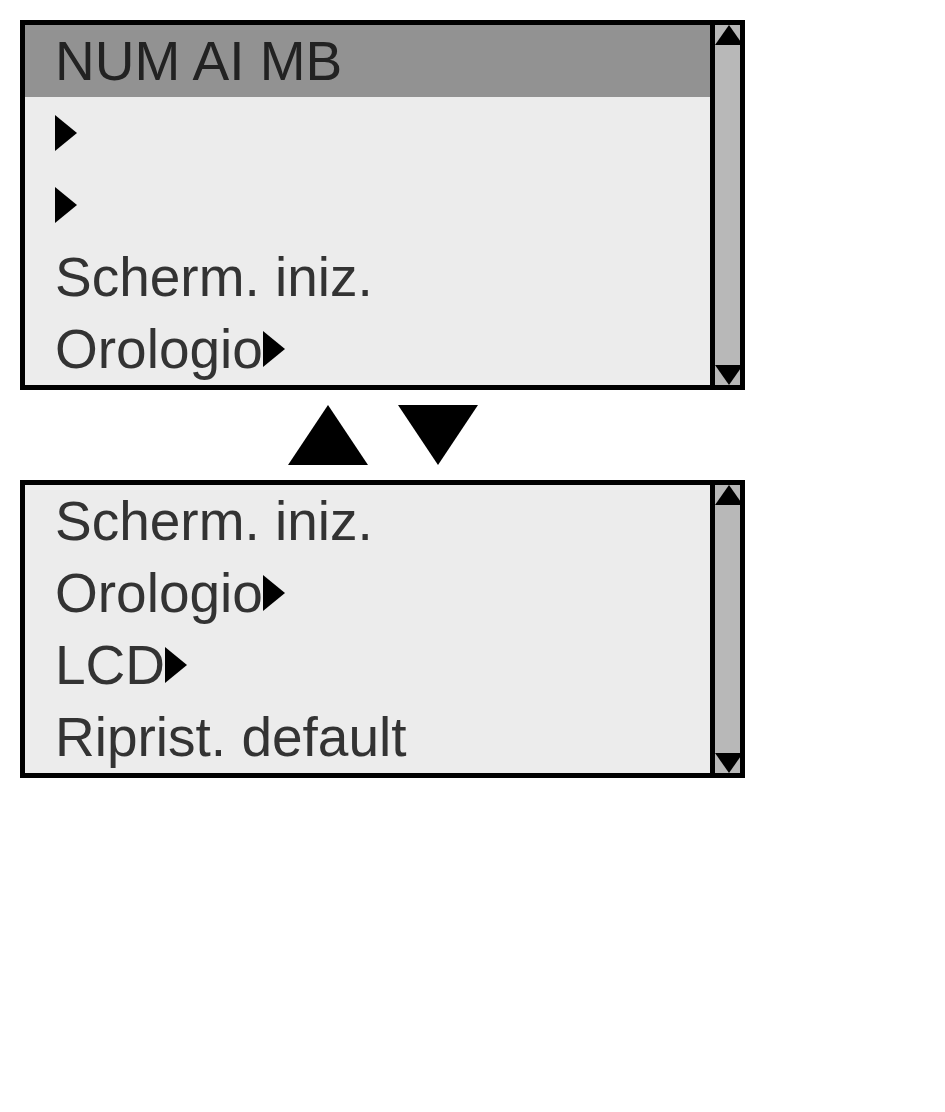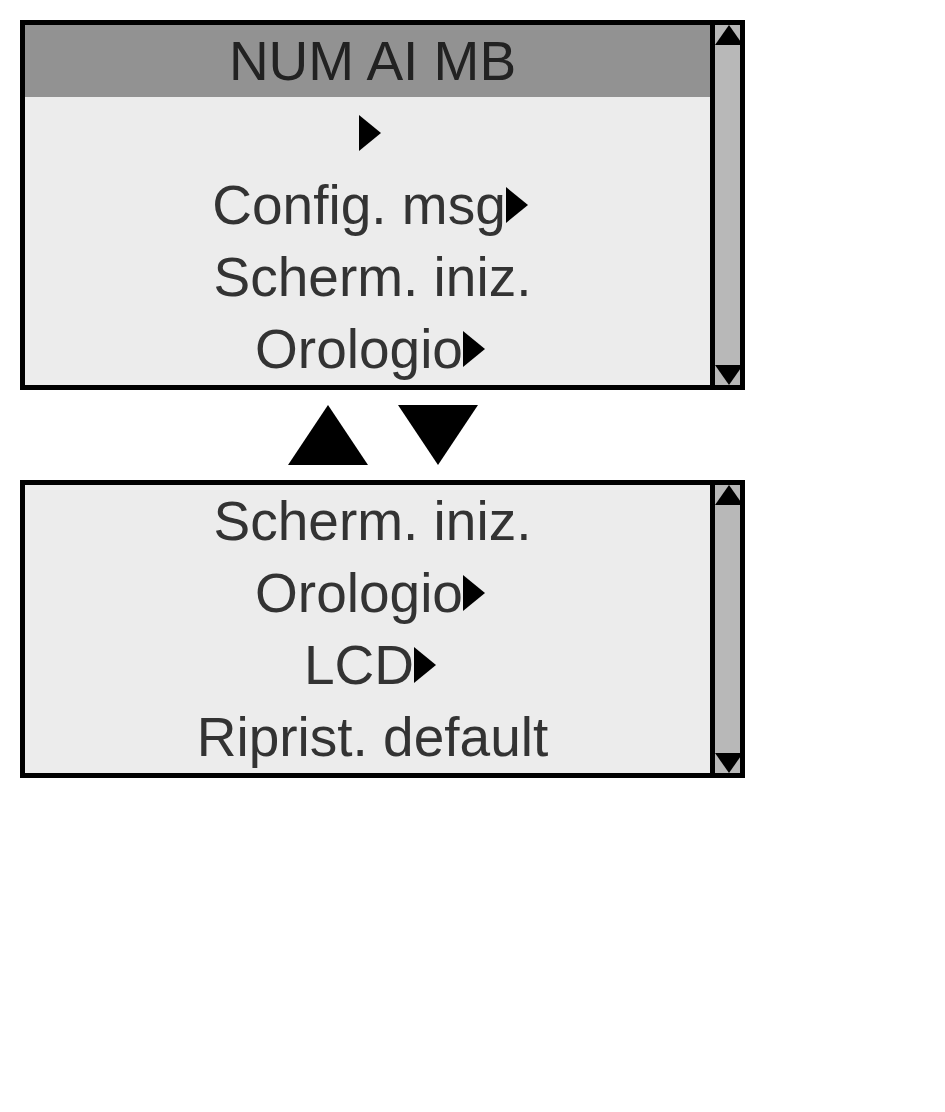--- a/index.html
+++ b/index.html
@@ -21,21 +21,21 @@
       display: flex;
     }
     .menu-list {
       flex: 1;
       display: flex;
       flex-direction: column;
     }
     .menu-item {
       display: flex;
       align-items: center;
-      justify-content: center;
+      justify-content: flex-start;
       padding: 0 20px 0 30px;
       height: 72px;
       font-size: 55px;
       color: #333;
       line-height: 1;
     }
     .menu-item.selected {
       background: #929292;
       color: #222;
     }
@@ -127,21 +127,20 @@
 
 <div class="screen">
   <div class="menu-list">
     <div class="menu-item selected">
       <span>NUM AI MB</span>
     </div>
     <div class="menu-item">
       <span class="submenu-arrow"></span>
     </div>
     <div class="menu-item">
-      <span>Config. msg</span>
       <span class="submenu-arrow"></span>
     </div>
     <div class="menu-item">
       <span>Scherm. iniz.</span>
     </div>
     <div class="menu-item">
       <span>Orologio</span>
       <span class="submenu-arrow"></span>
     </div>
   </div>

